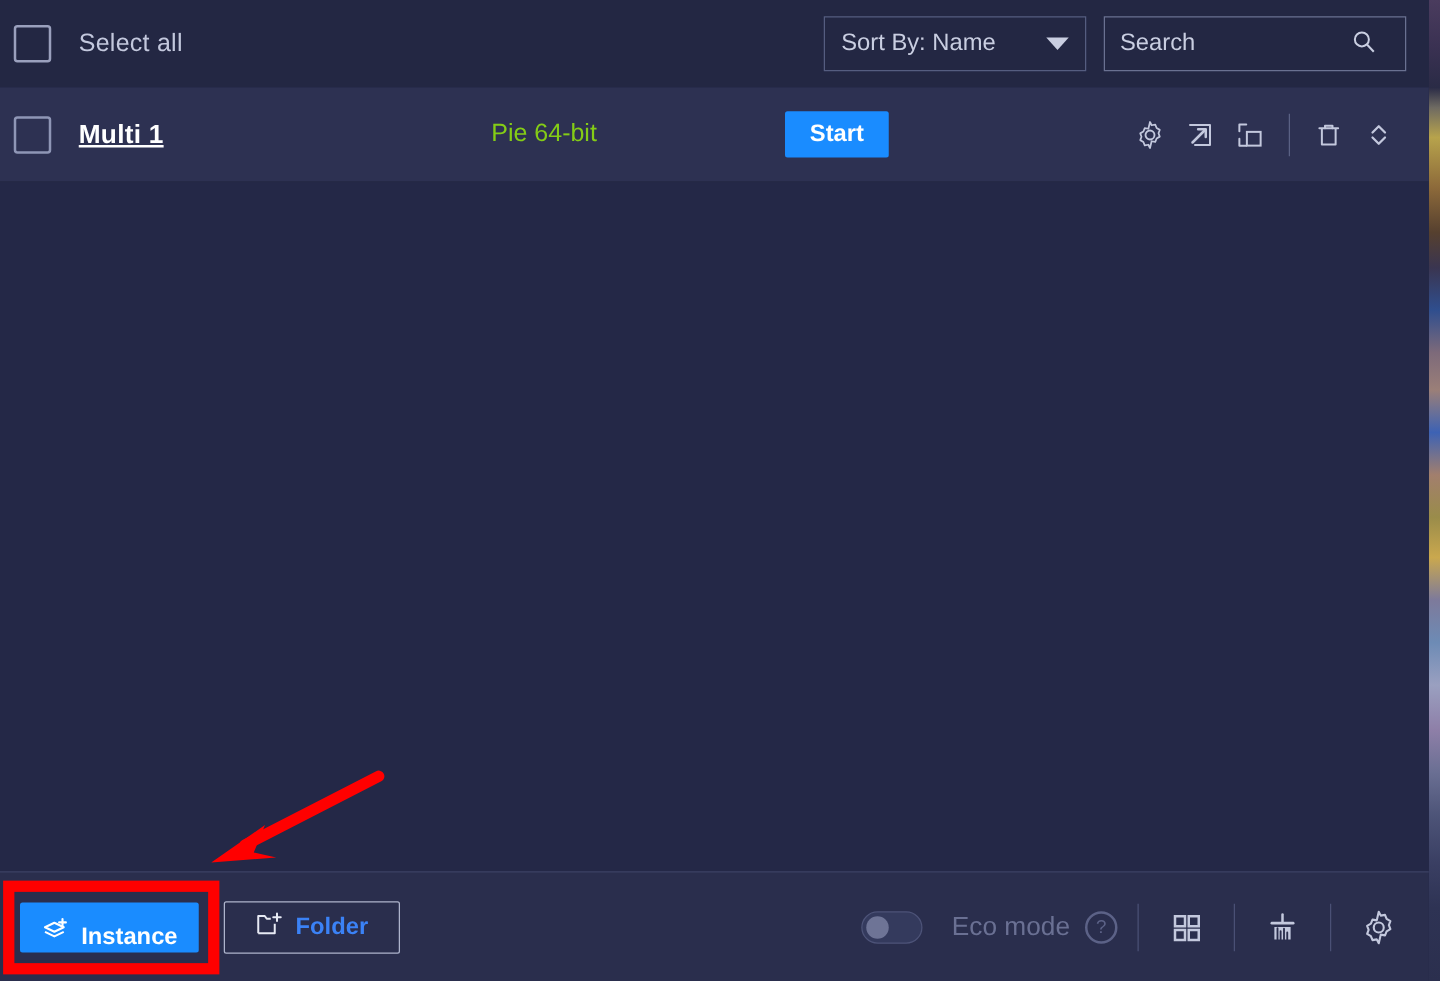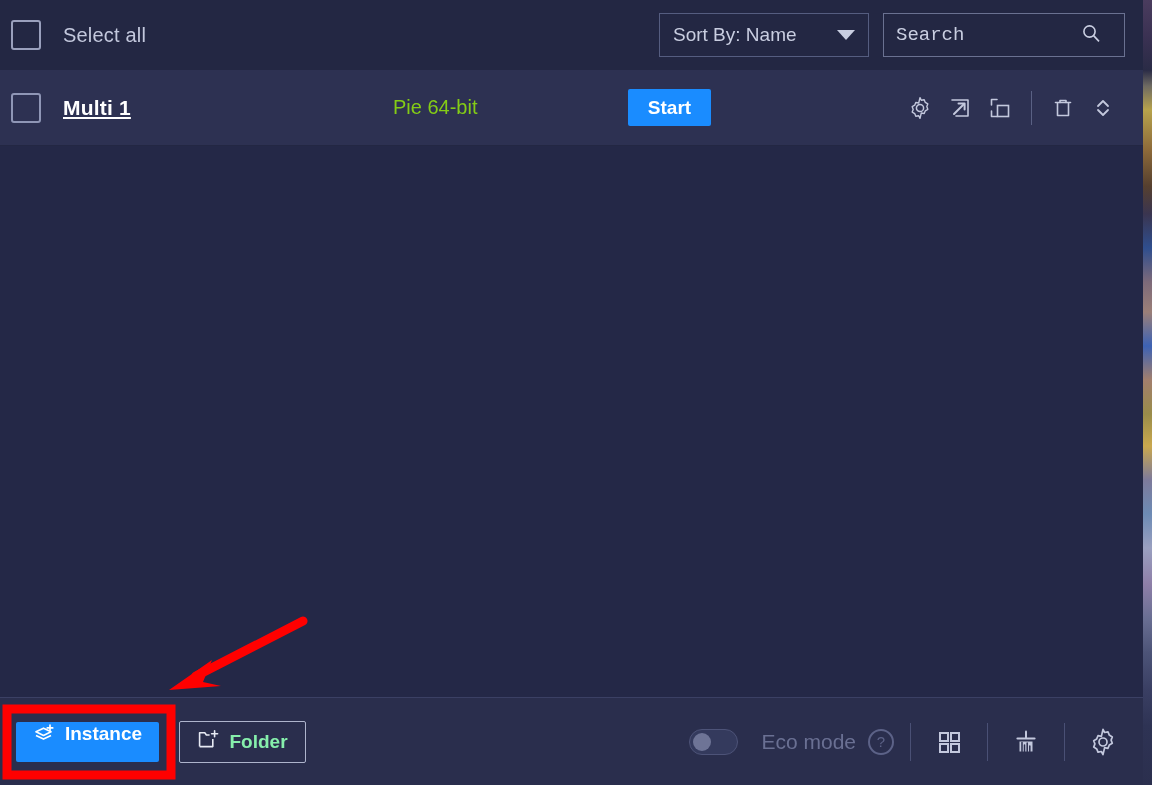--- a/index.html
+++ b/index.html
@@ -50,21 +50,21 @@
     margin-left:auto;width:0;height:0;border-left:9px solid transparent;
     border-right:9px solid transparent;border-top:10px solid #c9cee1;
   }
   .search-box{
     margin-left:14px;width:242px;height:44px;border:1px solid #6a7191;
     box-sizing:border-box;background:#232743;display:flex;align-items:center;
     padding:0 12px;
   }
   .search-input{
     border:0;outline:0;background:transparent;color:#3b82f6;font-size:19px;
-    font-family:Liberation Mono, monospace;width:185px;padding:0;
+    font-family:Liberation Sans, sans-serif;width:185px;padding:0;
   }
   .search-input::placeholder{color:#c9cee1;opacity:1;}
 
   
   .row{
     position:absolute;top:70px;left:0;width:1143px;height:76px;
     background:#2d3152;display:flex;align-items:center;
     border-bottom:1px solid #232743;box-sizing:border-box;
   }
   .row .chk{margin-left:11px;border-color:#8f96b6;}
@@ -91,26 +91,26 @@
   .body-area{position:absolute;top:146px;left:0;width:1143px;height:551px;background:#242847;}
 
   
   .footer{
     position:absolute;top:697px;left:0;width:1143px;height:88px;
     background:#2a2e4d;border-top:1px solid #3b4064;box-sizing:border-box;
     display:flex;align-items:center;
   }
   .instance-btn{
     margin-left:16px;width:143px;height:40px;background:#1a8cff;color:#fff;
-    border:0;border-radius:2px;display:flex;align-items:flex-start;justify-content:center;
+    border:0;border-radius:2px;display:flex;align-items:flex-end;justify-content:center;
     gap:10px;font-size:19px;font-weight:bold;font-family:inherit;cursor:pointer;
   }
   .folder-btn{
-    margin-left:20px;width:127px;height:42px;background:transparent;
-    border:1px solid #aeb4cc;border-radius:2px;color:#86efac;
+    margin-left:20px;width:141px;height:42px;background:transparent;
+    border:1px solid #aeb4cc;border-radius:2px;color:#3b82f6;
     display:flex;align-items:center;justify-content:center;gap:10px;
     font-size:19px;font-weight:bold;font-family:inherit;cursor:pointer;
   }
   .footer-right{margin-left:auto;display:flex;align-items:center;padding-right:18px;}
   .toggle{
     width:49px;height:26px;border-radius:13px;background:#343a5d;
     border:1px solid #4d5378;box-sizing:border-box;display:flex;align-items:center;
     padding:0 3px;cursor:pointer;
   }
   .toggle-knob{width:18px;height:18px;border-radius:50%;background:#6e7496;}

